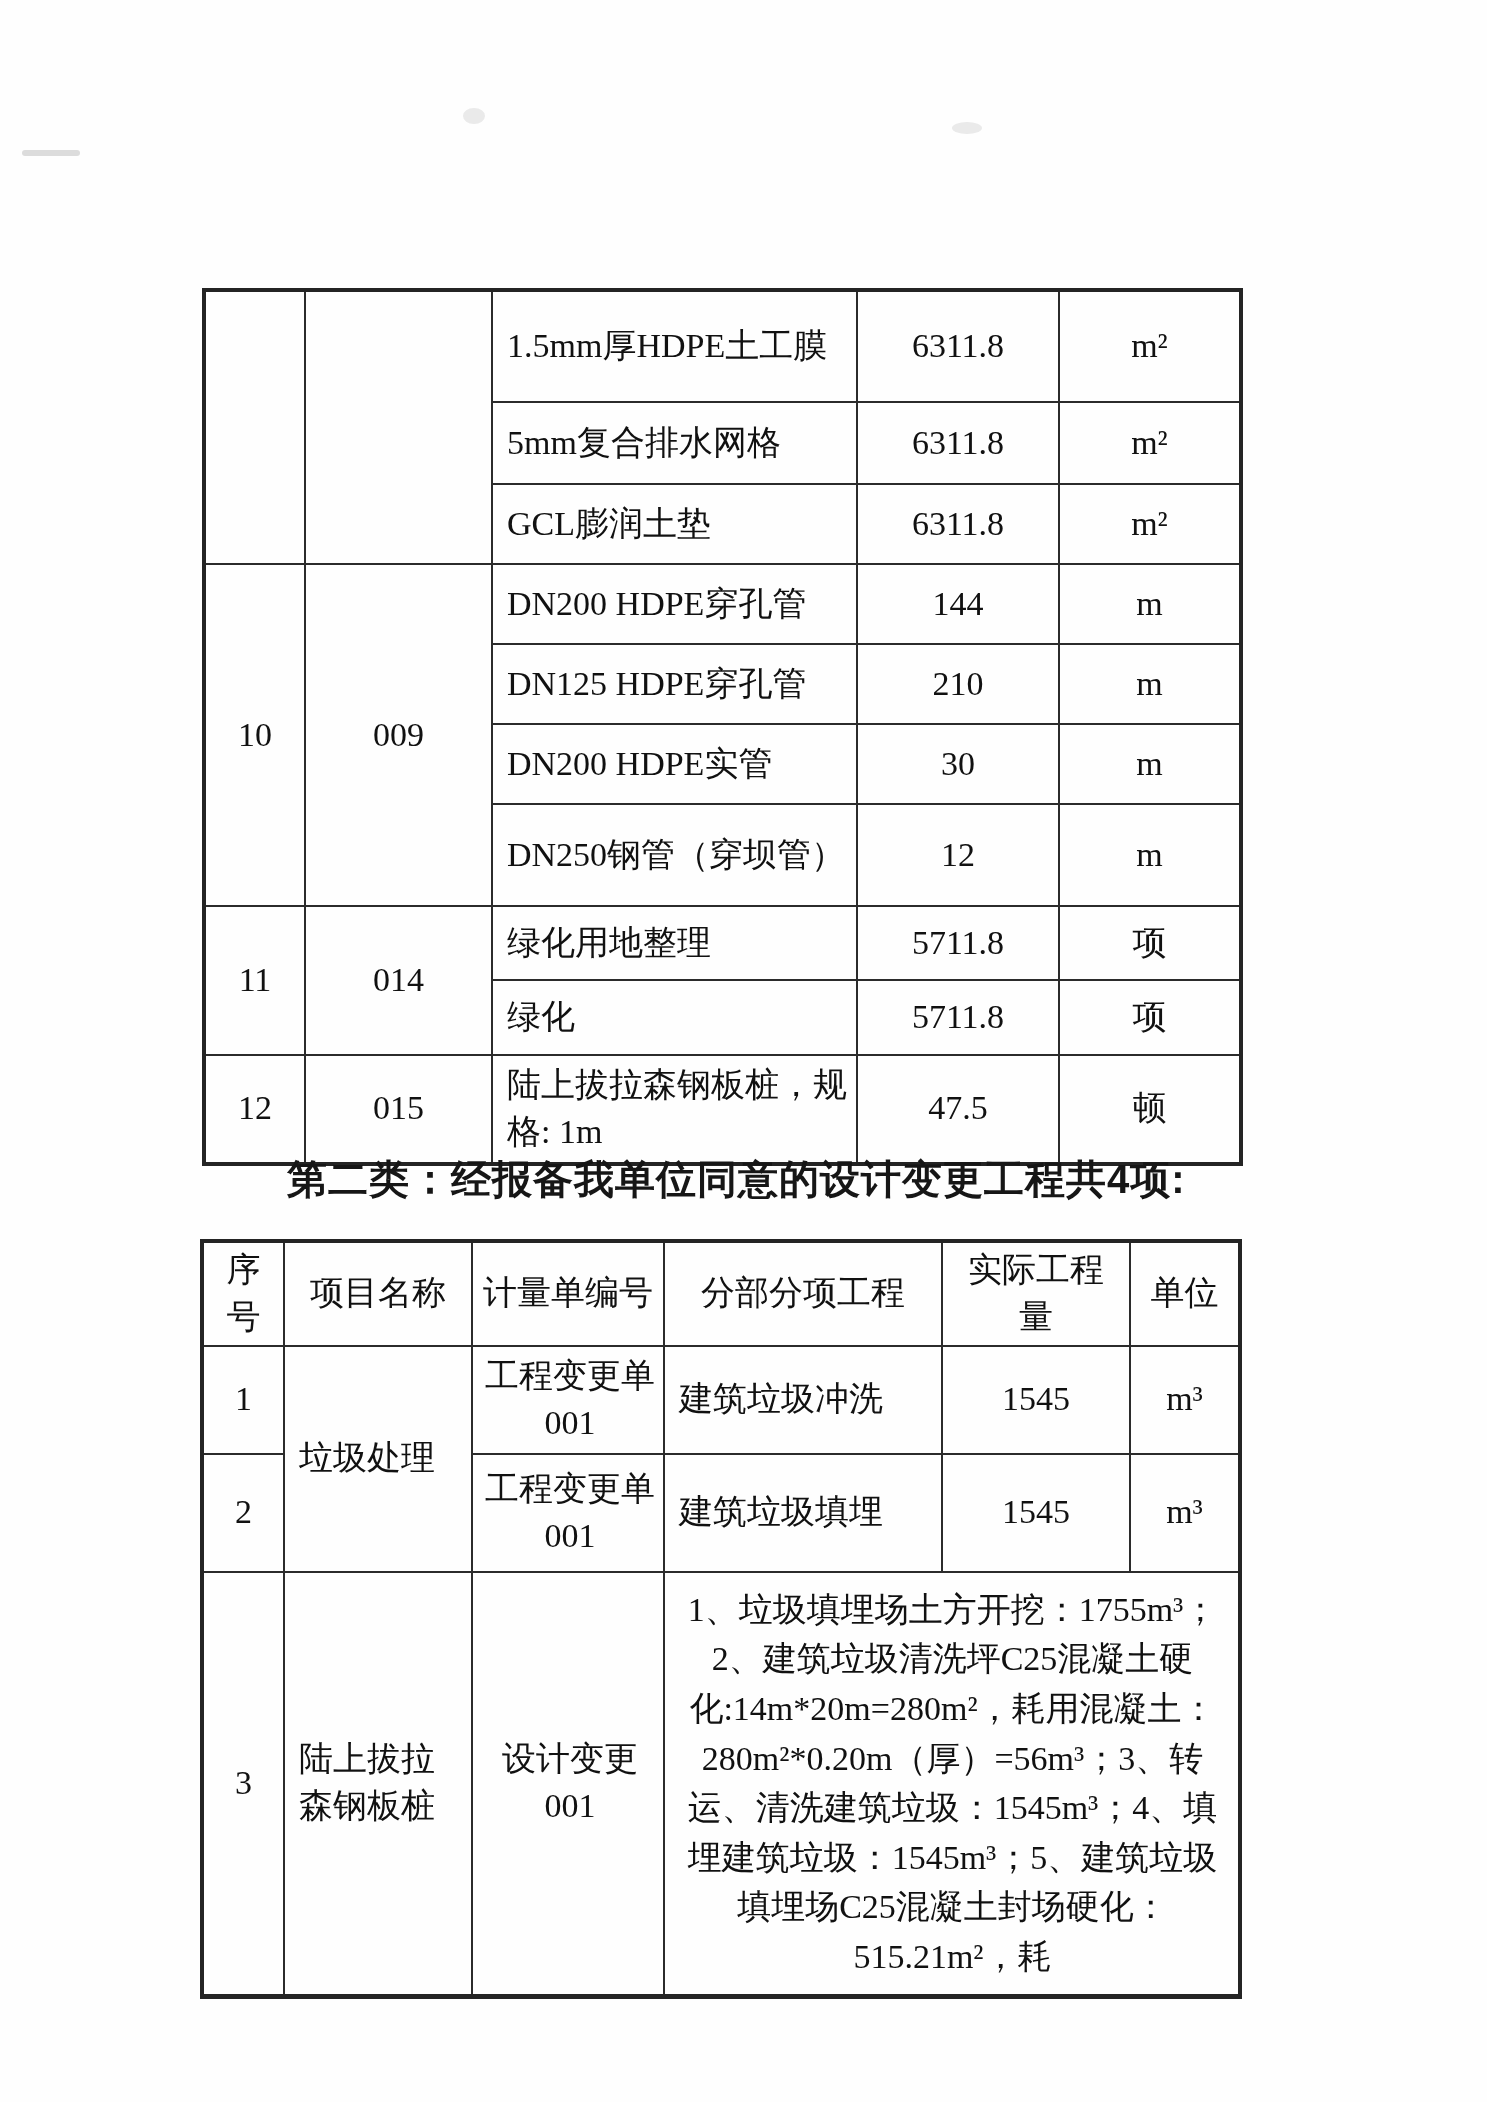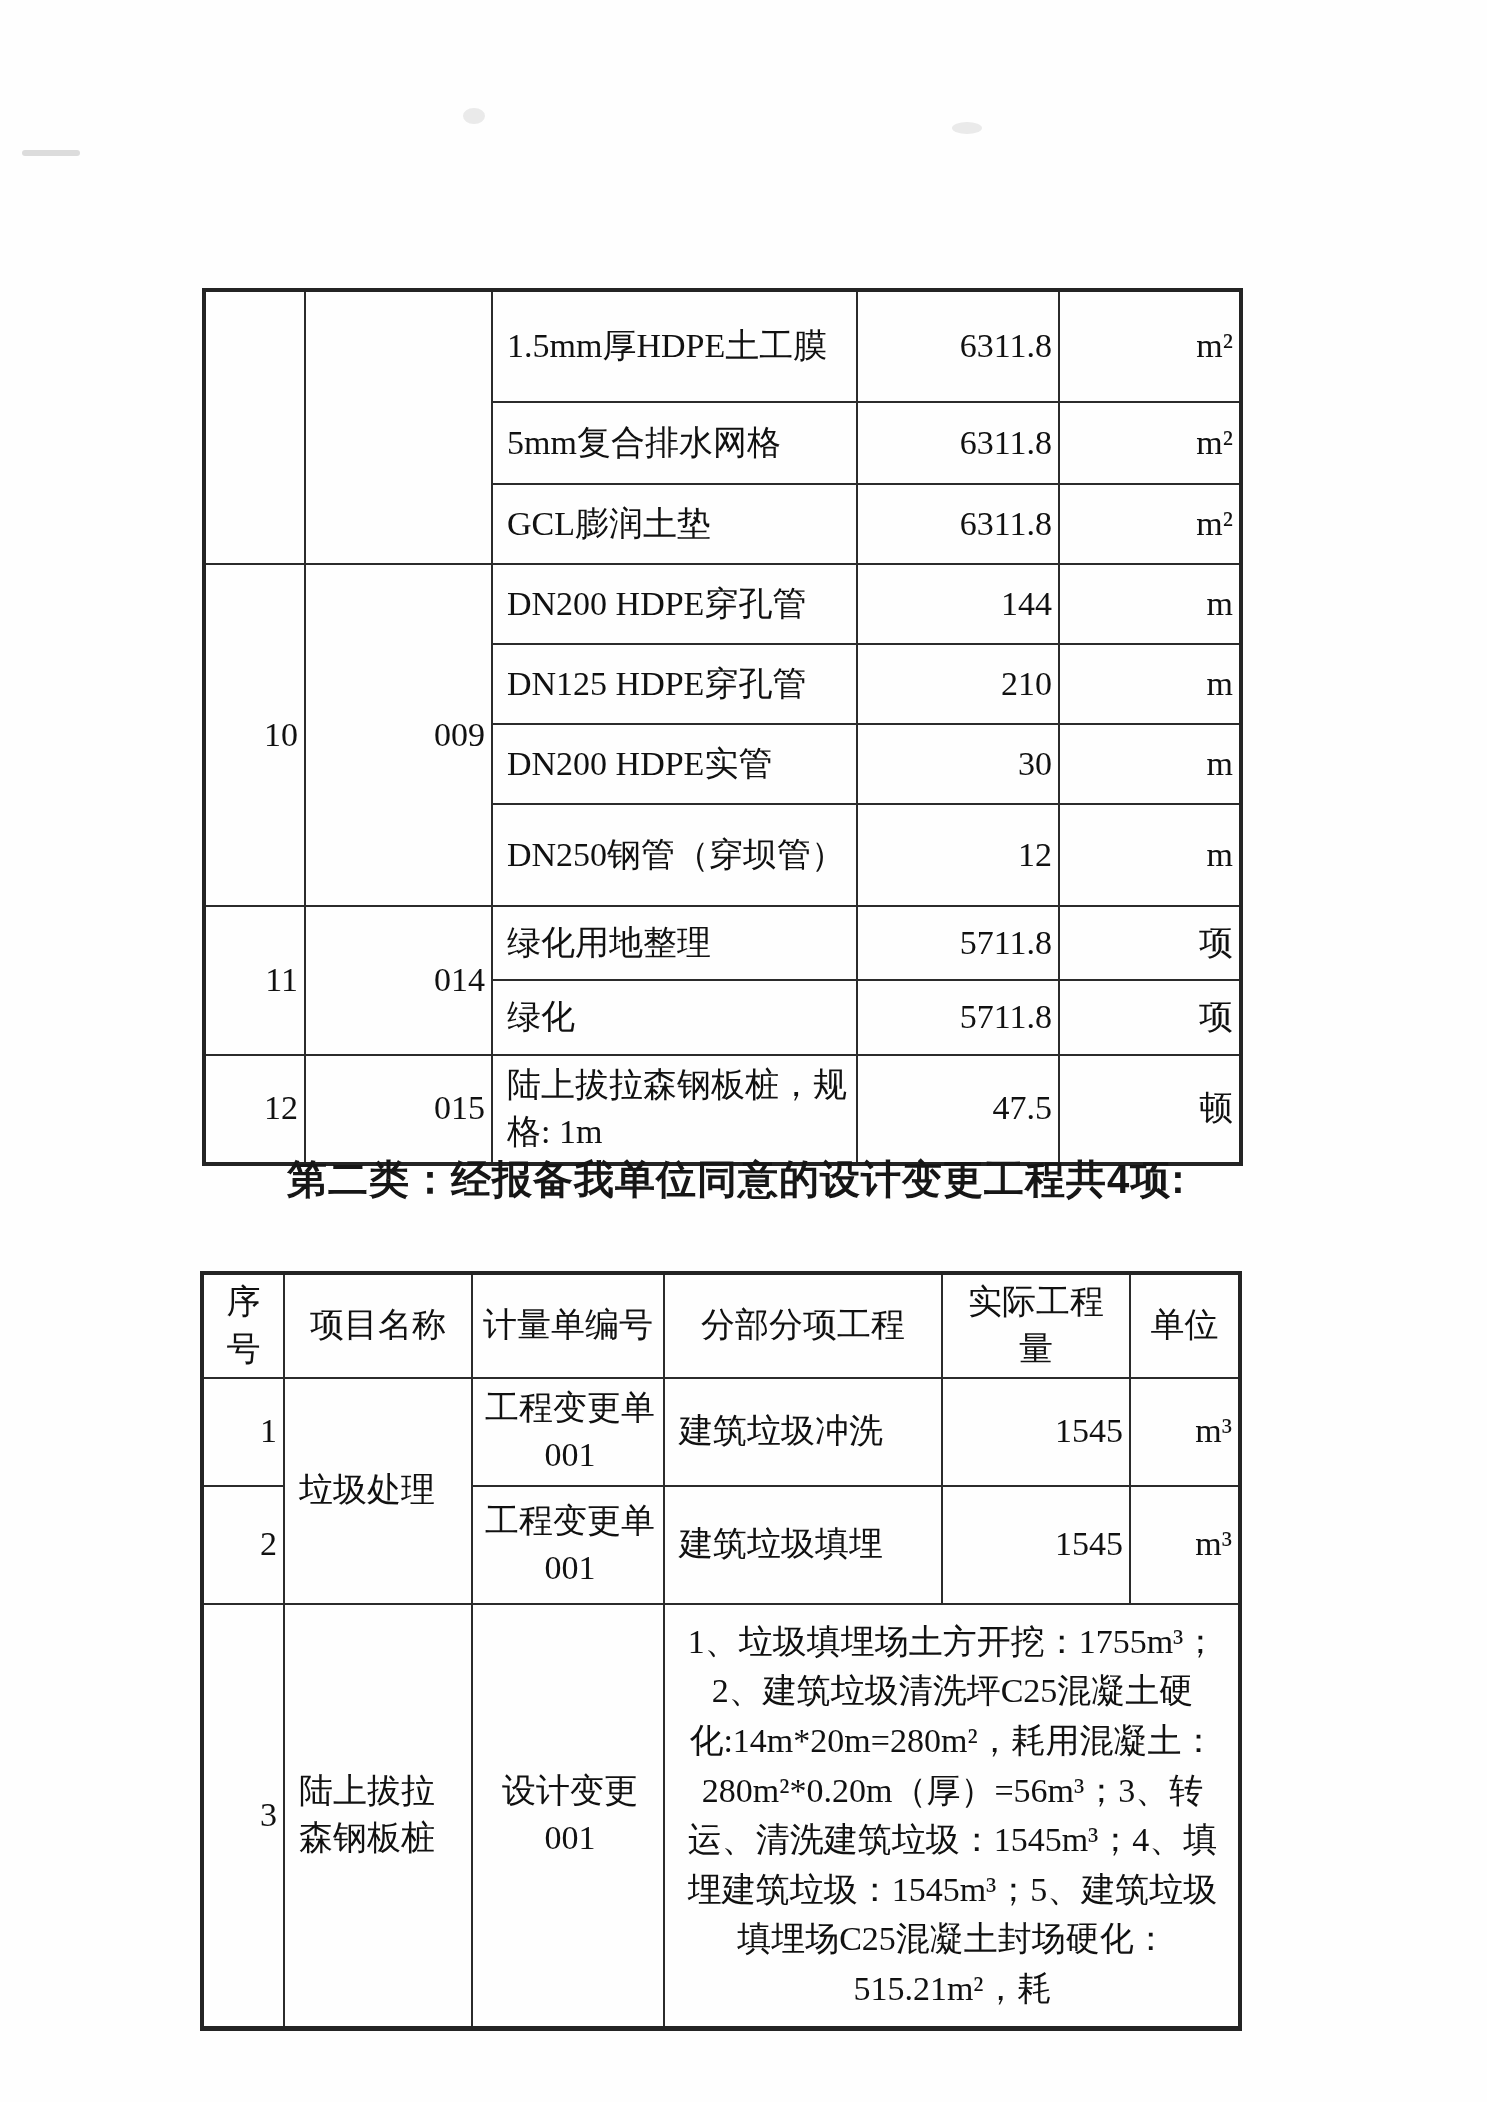--- a/index.html
+++ b/index.html
@@ -8,30 +8,30 @@
     width:1487px;height:2102px;
     margin:0 auto;
     background:#fefefe;
     color:#111;
     font-family:"Liberation Serif", serif;
     overflow:hidden;
     padding-left:16px;
   }
   table{border-collapse:collapse;table-layout:fixed;position:absolute;background:#fefefe;}
   .t1{left:202px;top:288px;width:1037px;border:4px solid #242424;}
-  .t2{left:200px;top:1239px;width:1038px;border:4px solid #242424;border-bottom-width:5px;margin-top:32px;}
+  .t2{left:200px;top:1239px;width:1038px;border:4px solid #242424;border-bottom-width:5px;}
   td,th{
     border:2.5px solid #2b2b2b;
     font-size:34px;font-weight:normal;
     vertical-align:middle;
     padding:2px 6px;
     line-height:1.38;
     overflow:hidden;
   }
-  .center{text-align:right;}
+  .center{text-align:center;}
   .name{text-align:left;padding:6px 8px 6px 14px;}
   .hdr{text-align:center;padding:4px 10px;}
   .proj{text-align:left;padding:6px 8px 6px 14px;}
   .codecell{text-align:center;padding:6px 8px 6px 12px;border-radius:32px;}
   .workcell{text-align:left;padding:6px 8px 6px 14px;}
   .desc{text-align:center;padding:12px 14px 12px 16px;line-height:1.46;vertical-align:middle;}
   .heading{
     position:absolute;left:287px;top:1152px;width:1100px;
     font-family:"Liberation Sans", sans-serif;
     font-weight:700;font-size:40px;letter-spacing:1px;color:#161616;

